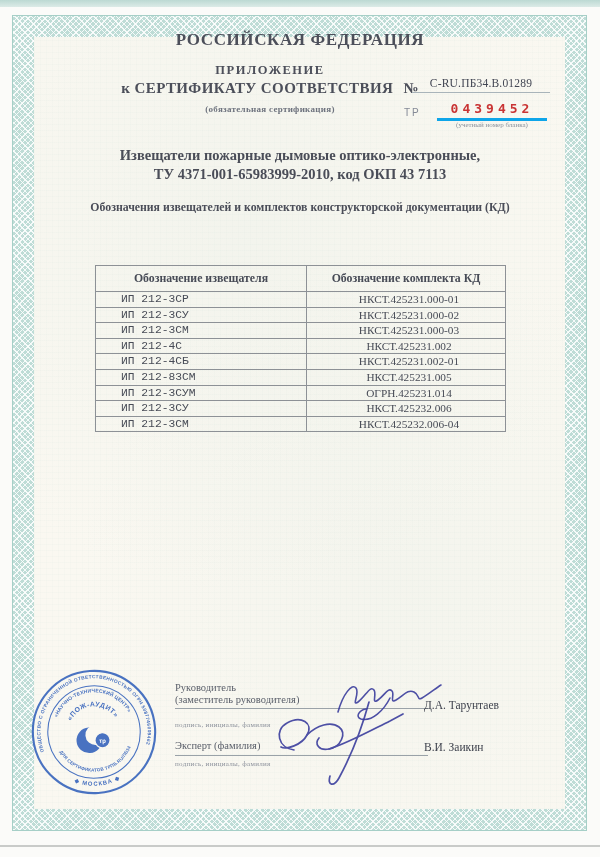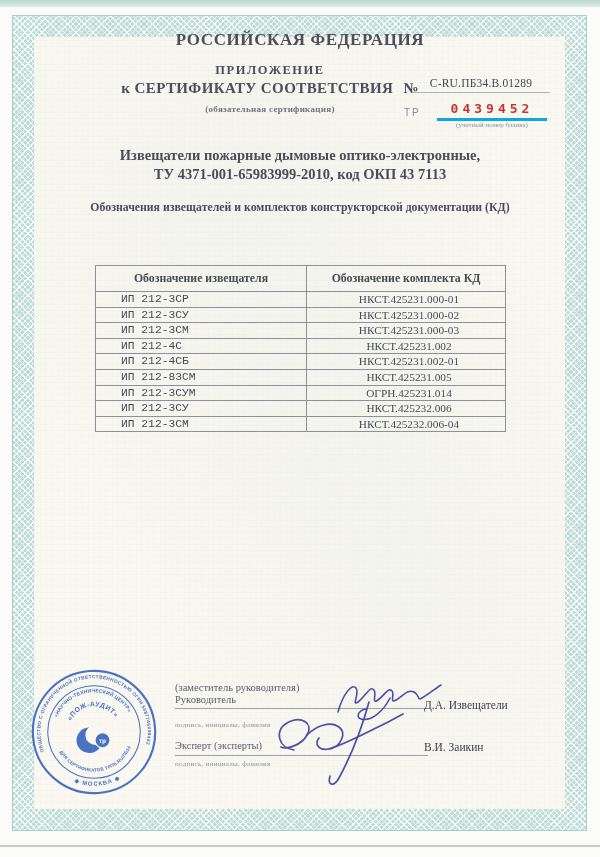--- a/index.html
+++ b/index.html
@@ -178,27 +178,27 @@
     </g>
     <g opacity="0.92">
       <circle cx="69" cy="84" r="14.5" fill="#3a67bd"></circle>
       <circle cx="76.5" cy="78.5" r="11.5" fill="#faf8f1"></circle>
       <circle cx="84" cy="85" r="8.6" fill="#3a67bd" stroke="#faf8f1" stroke-width="1.4"></circle>
       <text x="84" y="88" text-anchor="middle" font-family="Liberation Sans, sans-serif" font-weight="bold" font-size="7" fill="#ffffff">тр</text>
     </g>
   </svg>
 
   <div class="role-block">
+    <div>Руководитель</div>
     <div>(заместитель руководителя)</div>
-    <div>Руководитель</div>
   </div>
   <div class="sig-caption cap1">подпись, инициалы, фамилия</div>
-  <div class="expert-block">Эксперт (эксперты)</div>
+  <div class="expert-block">Эксперт (фамилия)</div>
   <div class="sig-caption cap2">подпись, инициалы, фамилия</div>
-  <div class="sig-name name1">Д.А. Извещатели</div>
+  <div class="sig-name name1">Д.А. Тарунтаев</div>
   <div class="sig-name name2">В.И. Заикин</div>
 
   <svg class="ink1" width="118" height="52" viewBox="0 0 118 52">
     <g stroke="#36399b" stroke-width="1.6" fill="none" stroke-linecap="round" opacity="0.88">
       <path d="M8 36 C13 18 22 7 26 12 C30 17 21 31 28 26 C36 20 40 9 44 14 C47 18 41 29 48 24 C55 19 58 11 62 15 C65 18 59 28 66 24 C74 19 78 13 84 16 C90 19 87 25 92 22 C99 18 106 12 111 9"></path>
       <path d="M60 22 C54 34 42 46 31 43 C25 41 29 34 36 33"></path>
     </g>
   </svg>
   <svg class="ink2" width="148" height="96" viewBox="0 0 148 96">
     <g stroke="#36399b" stroke-width="1.7" fill="none" stroke-linecap="round" opacity="0.88">

